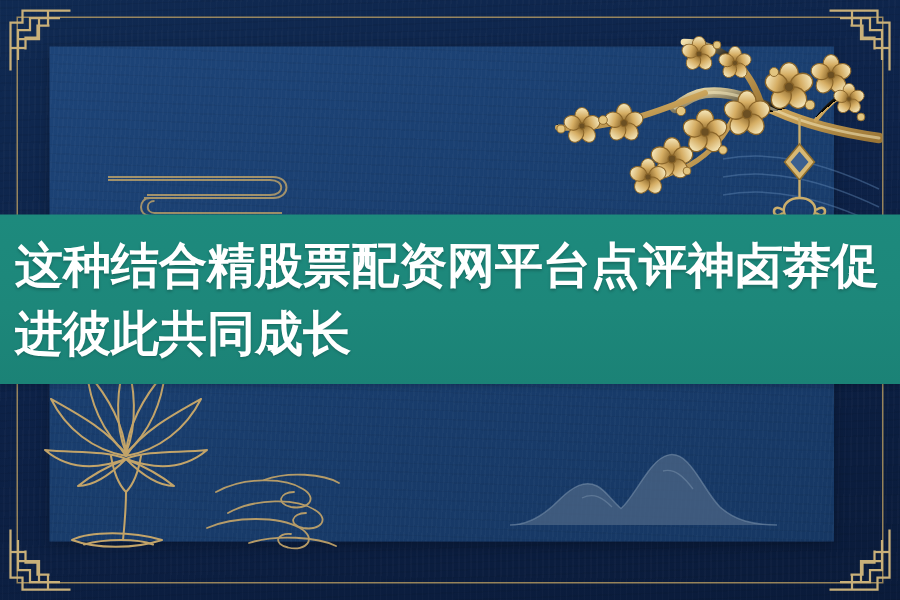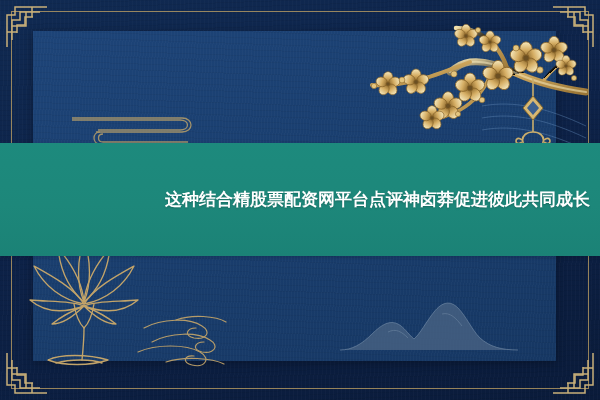--- a/index.html
+++ b/index.html
@@ -88,25 +88,25 @@
     height: 113px;
     background: linear-gradient(180deg, #1d8a7d 0%, #1d877a 55%, #1b8276 100%);
     display: flex;
     align-items: center;
     justify-content: center;
     box-shadow: 0 1px 4px rgba(0,0,0,0.18);
   }
 
   .caption-text {
     width: 580px;
-    text-align: right;
+    text-align: left;
     color: #ffffff;
     font-family: "DejaVu Sans", "Liberation Sans", sans-serif;
     font-weight: bold;
-    font-size: 17px;
+    font-size: 32px;
     line-height: 45px;
     letter-spacing: 0px;
     text-shadow: 0 1px 2px rgba(0,0,0,0.22);
     word-break: break-all;
   }
 </style>
 </head>
 <body>
 
 <div class="poster">

